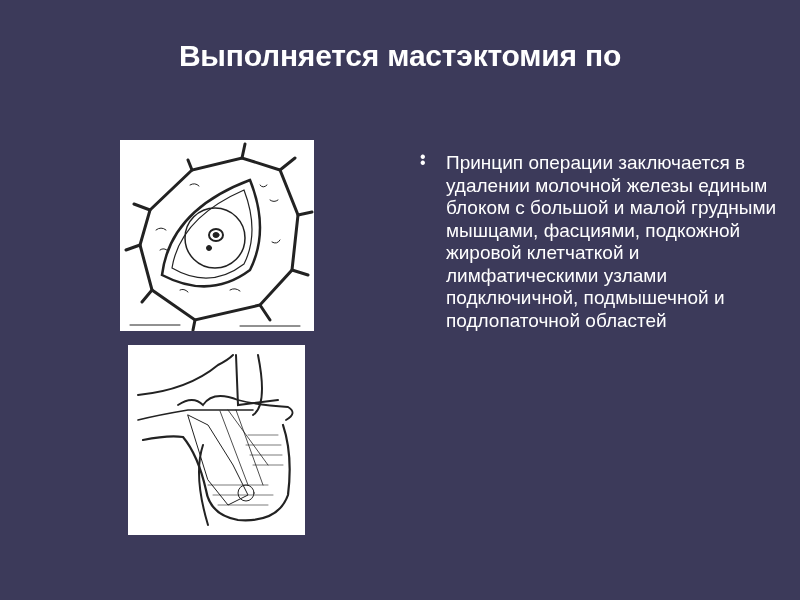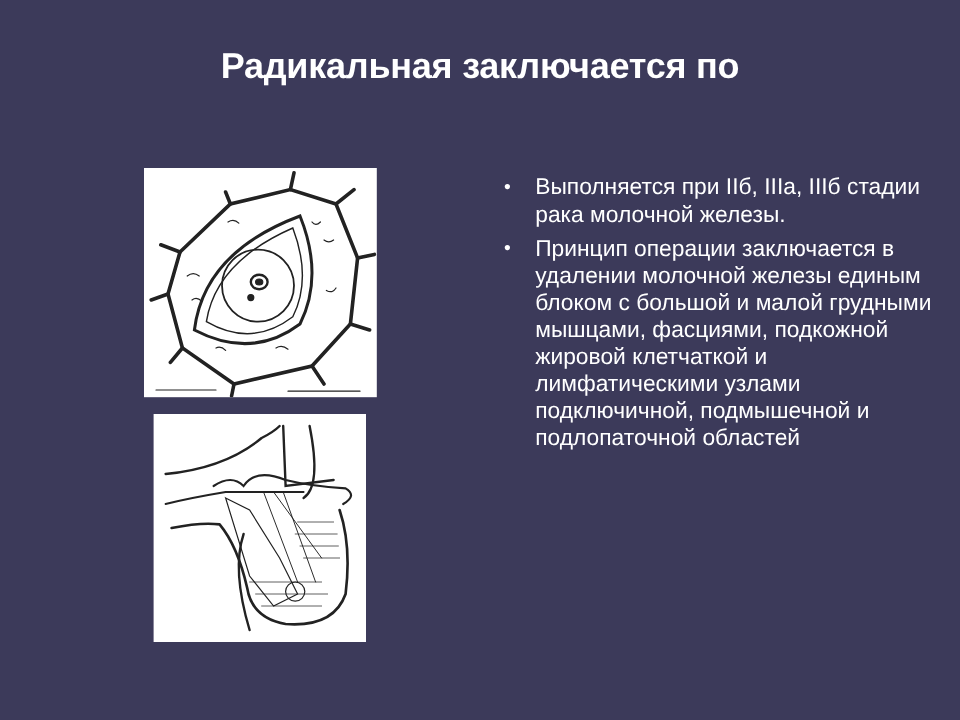--- a/index.html
+++ b/index.html
@@ -29,21 +29,21 @@
     }
     .bullets li { position: relative; padding-left: 28px; margin-bottom: 6px; }
     .bullets li .dot {
       position: absolute; left: 2px; top: 0; font-size: 16px;
     }
   </style>
 </head>
 <body>
 
 <div class="title">
-  <div>Радикальная заключается по</div>
+  <div>Выполняется мастэктомия по</div>
 </div>
 
 <div class="fig fig1">
   <svg viewBox="0 0 194 191">
     <g fill="none" stroke="#222" stroke-linecap="round">
 
       <path d="M30 70 L72 30 L122 18 L160 30 L178 75 L172 130 L140 165 L75 180 L32 150 L20 105 Z" stroke-width="3"></path>
 
       <path d="M122 18 L125 4 M72 30 L68 20 M30 70 L14 64 M20 105 L6 110 M32 150 L22 162 M75 180 L73 190 M140 165 L150 180 M172 130 L188 135 M178 75 L192 72 M160 30 L175 18" stroke-width="3"></path>
 
@@ -74,19 +74,18 @@
       <path d="M80 140 h60 M85 150 h60 M90 160 h50 M120 90 h30 M118 100 h35 M122 110 h32 M125 120 h30" stroke-width="0.6"></path>
       <circle cx="118" cy="148" r="8" stroke-width="1"></circle>
       <path d="M75 100 Q65 130 80 180" stroke-width="2"></path>
     </g>
   </svg>
 </div>
 
 <ul class="bullets">
   <li>
     <span class="dot">•</span>
-    <span>Выполняется при IIб, IIIа, IIIб стадии рака молочной железы.</span>
   </li>
   <li>
     <span class="dot">•</span>
     <span>Принцип операции заключается в удалении молочной железы единым блоком с большой и малой грудными мышцами, фасциями, подкожной жировой клетчаткой и лимфатическими узлами подключичной, подмышечной и подлопаточной областей</span>
   </li>
 </ul>
 
 </body></html>

